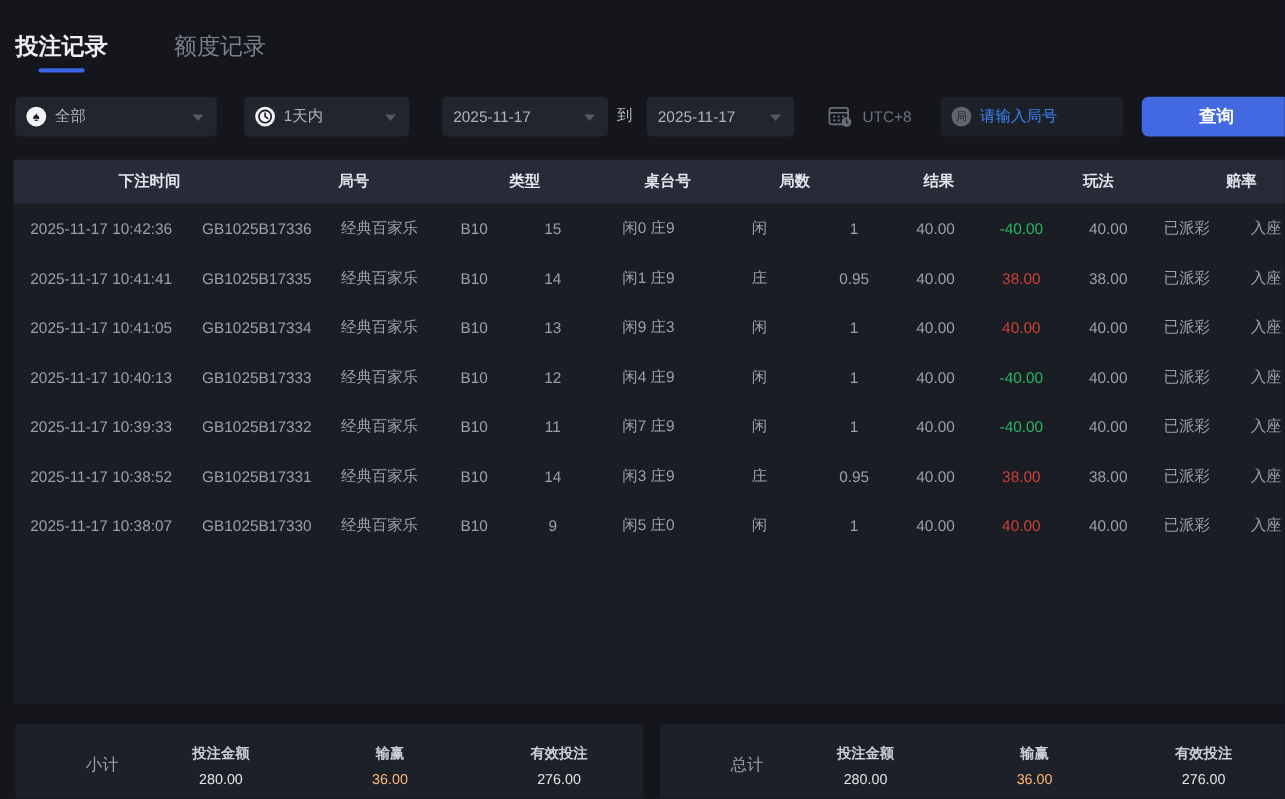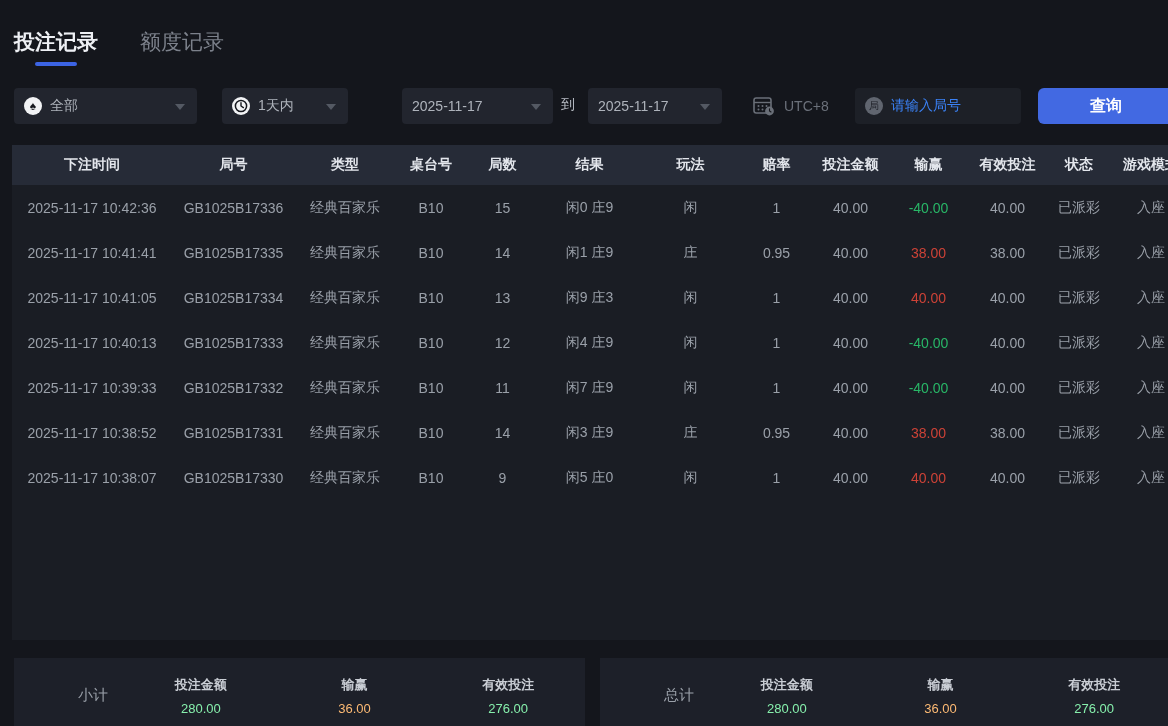--- a/index.html
+++ b/index.html
@@ -4,21 +4,21 @@
 <style>
   * { margin:0; padding:0; box-sizing:border-box; }
   html,body { width:1168px; height:726px; overflow:hidden; }
   body {
     position:relative;
     background:#14161c;
     font-family:"Liberation Sans","DejaVu Sans",sans-serif;
     color:#9aa0a9;
   }
   
-  .tabs { position:absolute; top:28px; left:14px; display:flex; gap:42px; }
+  .tabs { position:absolute; top:28px; left:14px; display:flex; gap:60px; }
   .tab { font-size:21px; color:#7c818b; cursor:pointer; padding-bottom:10px; position:relative; }
   .tab.active { color:#eef0f4; font-weight:700; }
   .tab.active .underline {
     position:absolute; left:50%; transform:translateX(-50%);
     bottom:0; width:42px; height:4px; border-radius:2px; background:#3c64e4;
   }
   
   .filters { position:absolute; top:88px; left:0; width:100%; height:36px; }
   .ctl {
     position:absolute; top:0; height:36px; border-radius:4px;
@@ -53,36 +53,36 @@
   }
   
   .table-wrap {
     position:absolute; top:145px; left:12px; width:1156px; height:495px;
     background:#1a1d24; overflow:hidden;
   }
   .thead {
     display:flex; height:40px; background:#262b37; align-items:center;
     width:1178px;
   }
-  .th { font-size:14px; font-weight:700; color:#e3e6ec; text-align:center; flex:none; }
+  .th { font-size:14px; font-weight:700; color:#e3e6ec; text-align:center; flex:none;margin-left:44px; }
   .tbody { width:1178px; }
   .tr { display:flex; height:45px; align-items:center; }
   .td { font-size:14px; color:#9aa0a9; text-align:center; flex:none; white-space:nowrap; overflow:hidden; }
   .td.green { color:#28b667; }
   .td.red { color:#cc4237; }
   
   .summary-panel {
     position:absolute; top:658px; height:74px; background:#1d2029;
     display:flex; align-items:center; padding-left:48px;
   }
   .summary-panel .sum-label { width:62px; font-size:15px; color:#9aa0a9; text-align:center; flex:none; }
   .summary-panel .stats { flex:1; display:flex; }
   .stat { flex:1; text-align:center; padding-top:2px; }
   .stat .s-label { font-size:13px; font-weight:700; color:#c9cdd4; margin-bottom:7px; }
-  .stat .s-value { font-size:13px; color:#86efac; }
+  .stat .s-value { font-size:13px; color:#e5e5e5; }
   .stat .s-value.red { color:#fdba74; }
   #panel-subtotal { left:14px; width:571px; }
   #panel-total { left:600px; width:571px; }
   svg { display:block; }
 </style>
 </head>
 <body>
 
 <div class="tabs">
   <div class="tab active">
@@ -95,21 +95,21 @@
 </div>
 
 <div class="filters">
 
   <div class="ctl" style="left:14px; width:183px;">
     <span class="circle-ic spade">♠</span>
     <span>全部</span>
     <span class="caret"></span>
   </div>
 
-  <div class="ctl" style="left:222px; width:126px;">
+  <div class="ctl" style="left:222px; width:150px;">
     <span class="circle-ic">
       <svg width="18" height="18" viewBox="0 0 18 18">
         <circle cx="9" cy="9" r="5.6" fill="none" stroke="#15171d" stroke-width="1.5"></circle>
         <path d="M9 5.8 V9 L11.4 10.6" fill="none" stroke="#15171d" stroke-width="1.4" stroke-linecap="round"></path>
       </svg>
     </span>
     <span>1天内</span>
     <span class="caret"></span>
   </div>
 

